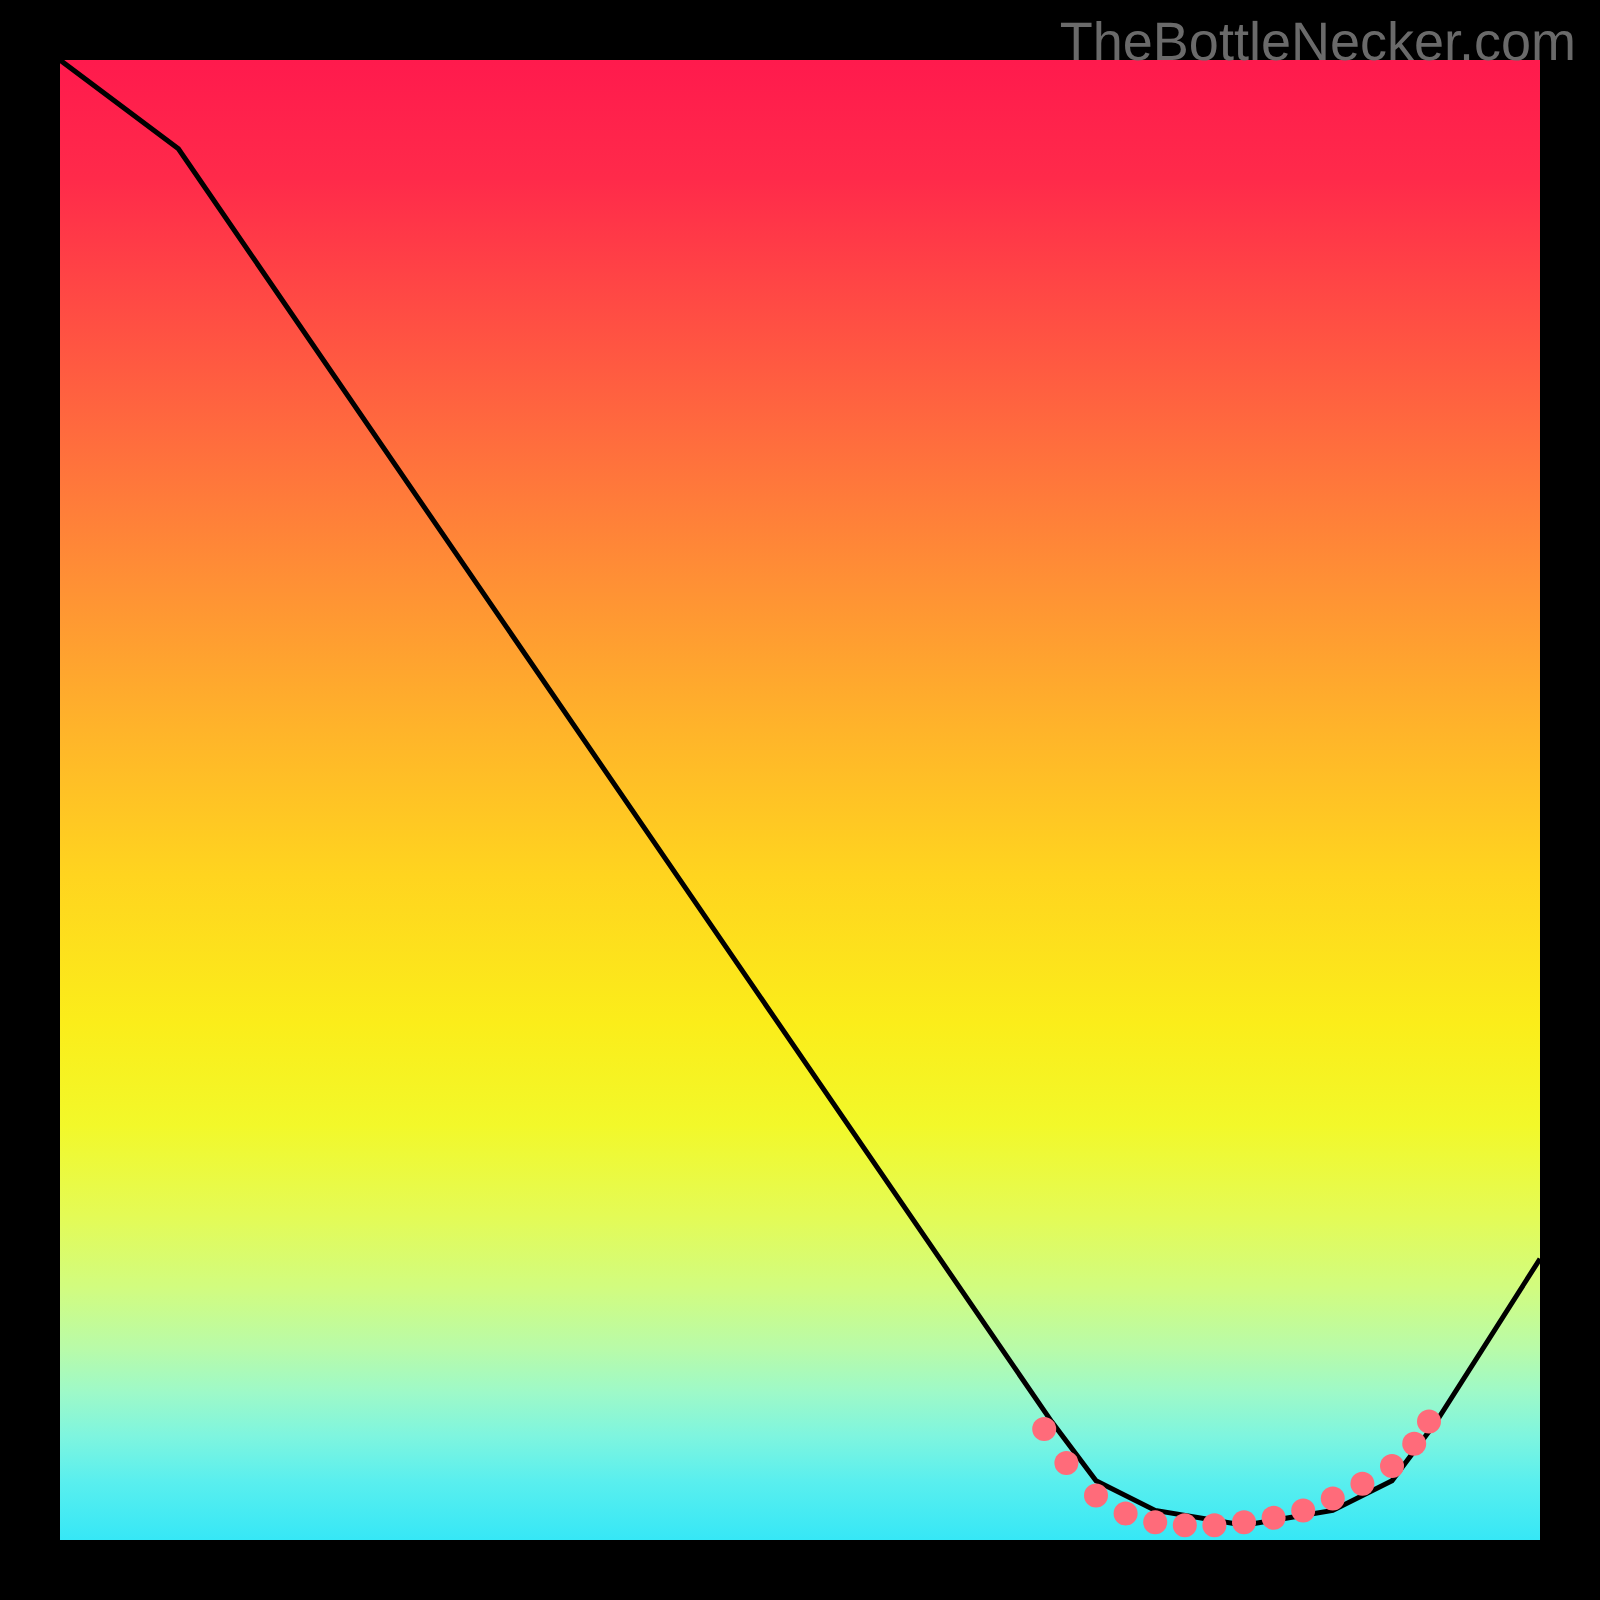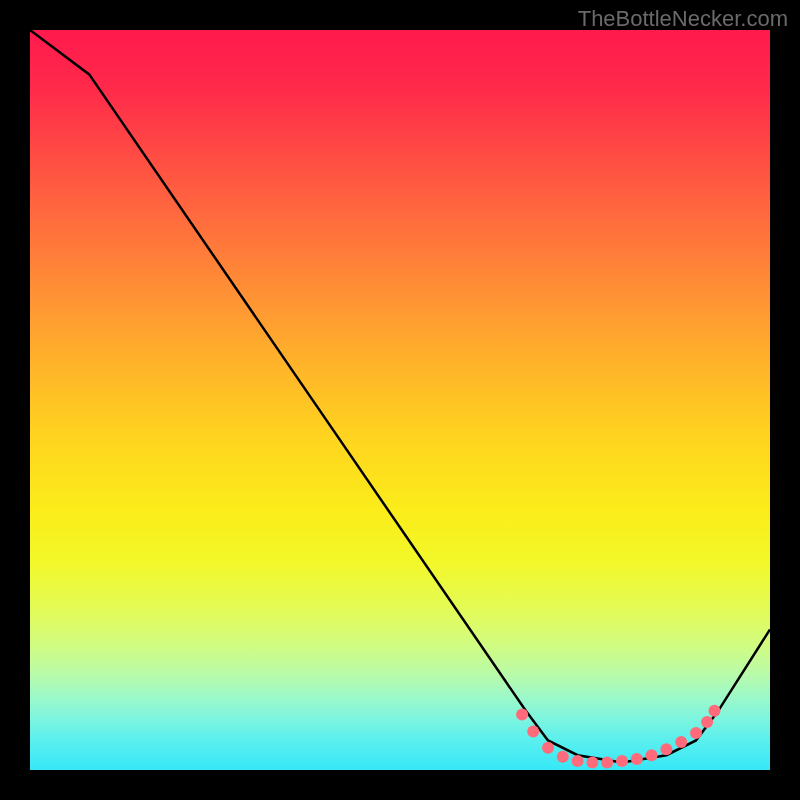--- a/index.html
+++ b/index.html
@@ -9,21 +9,21 @@
     background: #000;
     position: relative;
     font-family: Arial, sans-serif;
     overflow: hidden;
   }
   .watermark {
     position: absolute;
     top: 6px;
     right: 12px;
     color: #6a6a6a;
-    font-size: 22px;
+    font-size: 27px;
     font-weight: 500;
     z-index: 10;
   }
   .plot-area {
     position: absolute;
     left: 30px;
     top: 30px;
     width: 740px;
     height: 740px;
   }

